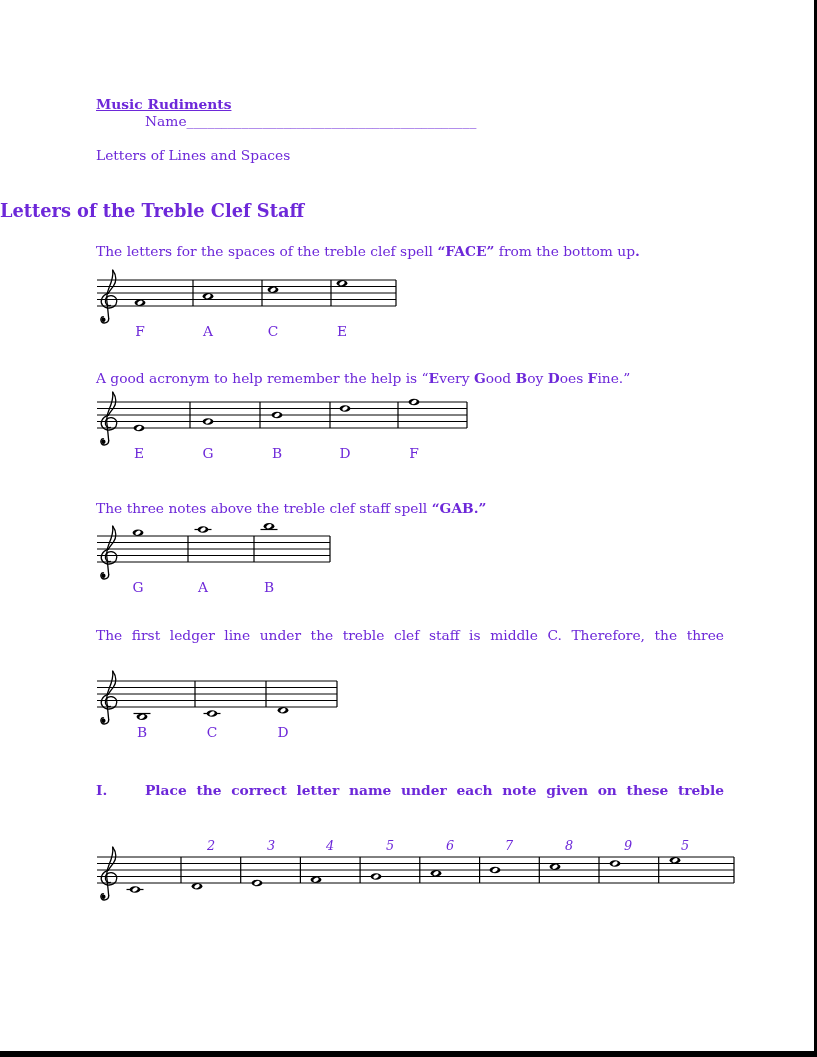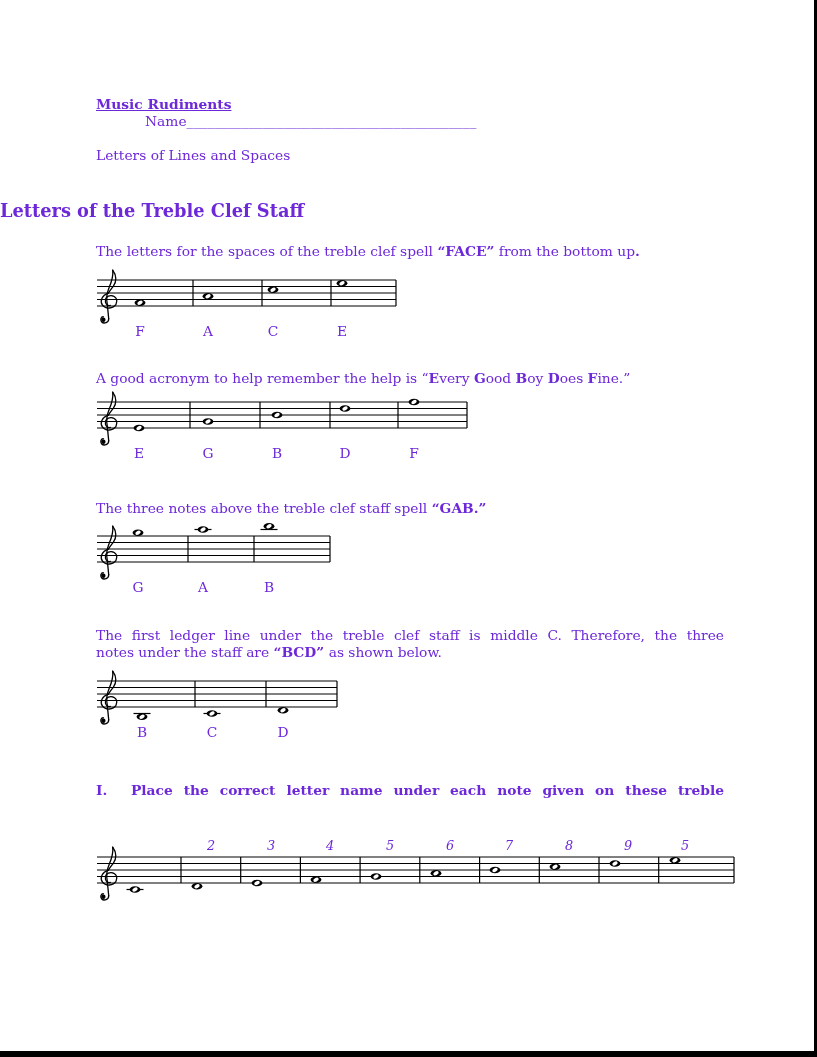--- a/index.html
+++ b/index.html
@@ -6,21 +6,21 @@
   .page{position:relative;width:817px;height:1057px;background:#ffffff;color:#6d28d9;
         font-family:"DejaVu Serif","Liberation Serif",serif;overflow:hidden;}
   .tblock{position:absolute;left:96px;width:628px;font-size:13.8px;line-height:17.2px;}
   .hdr-title{font-weight:bold;text-decoration:underline;}
   .tab49{padding-left:49px;display:inline-block;}
   .main-title{position:absolute;left:0;right:0;text-align:left;font-weight:bold;font-size:17.8px;line-height:20px;}
   .jline{text-align:justify;text-align-last:justify;}
   .bold{font-weight:bold;}
   .b{font-weight:bold;}
   .inst-num{position:absolute;left:0;top:0;}
-  .inst-body{}
+  .inst-body{margin-left:14px;}
   .inst-body .jline{text-indent:35px;}
   .staves-layer{position:absolute;left:0;top:0;width:817px;height:1057px;}
   .staves-layer svg{position:absolute;left:0;}
   .note-letter{position:absolute;transform:translateX(-50%);font-size:13.8px;line-height:14px;}
   .measure-number{position:absolute;transform:translateX(-50%);font-style:italic;font-size:12.8px;line-height:13px;}
   .edge{position:absolute;background:#000;}
 </style>
 </head>
 <body>
 
@@ -36,21 +36,20 @@
   <div class="main-title" style="top:201px">Letters of the Treble Clef Staff</div>
 
   <div class="tblock" style="top:243px"><span>The letters for the spaces of the treble clef spell </span><span class="b">“FACE”</span><span> from the bottom up</span><span class="b">.</span></div>
 
   <div class="tblock" style="top:370px"><span>A good acronym to help remember the help is “</span><span class="b">E</span><span>very </span><span class="b">G</span><span>ood </span><span class="b">B</span><span>oy </span><span class="b">D</span><span>oes </span><span class="b">F</span><span>ine.”</span></div>
 
   <div class="tblock" style="top:500px"><span>The three notes above the treble clef staff spell </span><span class="b">“GAB.”</span></div>
 
   <div class="tblock" style="top:627px">
     <div class="jline">The first ledger line under the treble clef staff is middle C. Therefore, the three</div>
-    <div><span>notes under the staff are </span><span class="b">“BCD”</span><span> as shown below.</span></div>
   </div>
 
   <div class="tblock bold" style="top:782px">
     <span class="inst-num">I.</span>
     <div class="inst-body">
       <div class="jline">Place the correct letter name under each note given on these treble</div>
     </div>
   </div>
 
   <div class="staves-layer" id="staves-layer">

